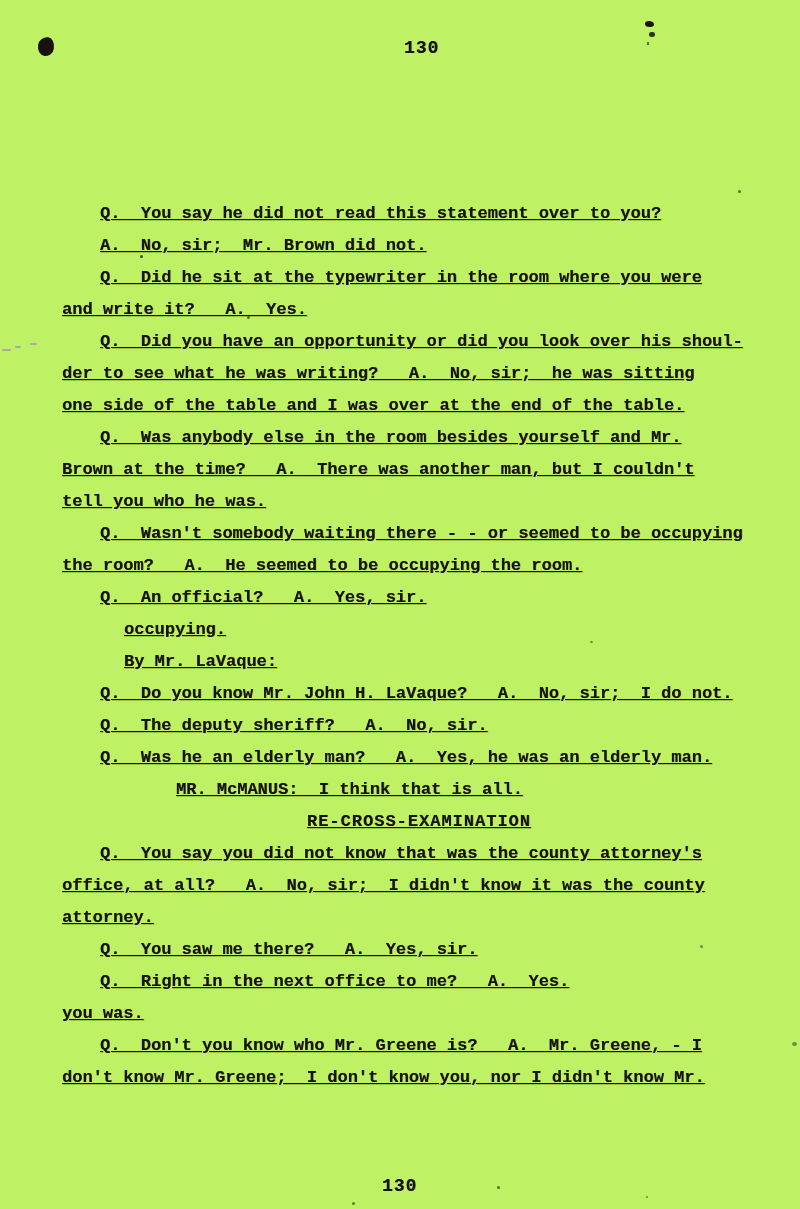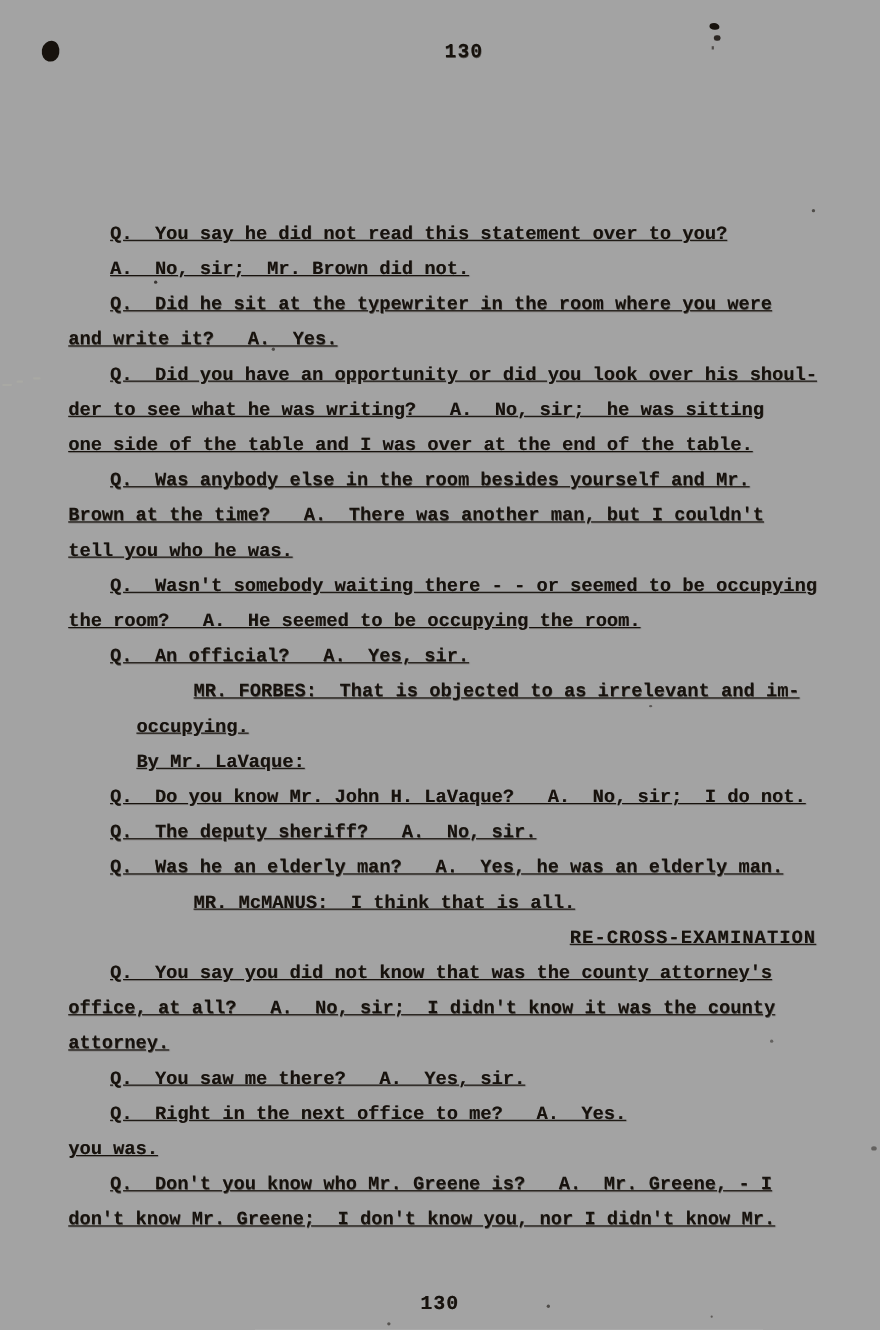--- a/index.html
+++ b/index.html
@@ -1,21 +1,21 @@
 <!DOCTYPE html>
 <html><head>
 <meta charset="utf-8">
 <style>
   html, body { margin: 0; padding: 0; background: #e8e8e8; }
   .page {
     position: relative;
     width: 800px;
     height: 1209px;
     margin: 0 auto;
-    background: #a3a3a3;
+    background: #bef264;
     overflow: hidden;
     font-family: "Liberation Mono", "DejaVu Sans Mono", monospace;
     color: #17120d;
   }
   .page-num {
     position: absolute;
     font-size: 18px;
     font-weight: bold;
     letter-spacing: 1px;
     text-shadow: 0.4px 0.4px 0.5px rgba(23,18,13,0.6);
@@ -31,21 +31,21 @@
     font-weight: bold;
     line-height: 32px;
     text-shadow: 0.4px 0.4px 0.6px rgba(23,18,13,0.55);
     text-decoration: underline;
   }
   .line { white-space: pre; height: 32px; }
   .line.flush { padding-left: 0; }
   .line.q { padding-left: 38px; }
   .line.sub { padding-left: 62px; }
   .line.attorney { padding-left: 114px; }
-  .line.center { text-align: right; padding-left: 34px; letter-spacing: 1px; }
+  .line.center { text-align: center; padding-left: 34px; letter-spacing: 1px; }
   
   .speck { position: absolute; background: #17120d; }
   .ink-blot {
     left: 38px; top: 37px; width: 16px; height: 19px;
     border-radius: 58% 46% 52% 48% / 50% 55% 45% 52%;
     transform: rotate(8deg);
   }
   .mark-tr-1 { left: 645px; top: 21px; width: 9px; height: 6px; border-radius: 50% 60% 45% 55%; }
   .mark-tr-2 { left: 649px; top: 32px; width: 6px; height: 5px; border-radius: 40%; opacity: 0.85; }
   .mark-tr-3 { left: 647px; top: 42px; width: 2px; height: 3px; opacity: 0.6; }
@@ -83,21 +83,20 @@
       <div class="line flush">and write it?   A.  Yes.</div>
       <div class="line q">Q.  Did you have an opportunity or did you look over his shoul-</div>
       <div class="line flush">der to see what he was writing?   A.  No, sir;  he was sitting</div>
       <div class="line flush">one side of the table and I was over at the end of the table.</div>
       <div class="line q">Q.  Was anybody else in the room besides yourself and Mr.</div>
       <div class="line flush">Brown at the time?   A.  There was another man, but I couldn't</div>
       <div class="line flush">tell you who he was.</div>
       <div class="line q">Q.  Wasn't somebody waiting there - - or seemed to be occupying</div>
       <div class="line flush">the room?   A.  He seemed to be occupying the room.</div>
       <div class="line q">Q.  An official?   A.  Yes, sir.</div>
-      <div class="line attorney">MR. FORBES:  That is objected to as irrelevant and im-</div>
       <div class="line sub">occupying.</div>
       <div class="line sub">By Mr. LaVaque:</div>
       <div class="line q">Q.  Do you know Mr. John H. LaVaque?   A.  No, sir;  I do not.</div>
       <div class="line q">Q.  The deputy sheriff?   A.  No, sir.</div>
       <div class="line q">Q.  Was he an elderly man?   A.  Yes, he was an elderly man.</div>
       <div class="line attorney">MR. McMANUS:  I think that is all.</div>
       <div class="line center">RE-CROSS-EXAMINATION</div>
       <div class="line q">Q.  You say you did not know that was the county attorney's</div>
       <div class="line flush">office, at all?   A.  No, sir;  I didn't know it was the county</div>
       <div class="line flush">attorney.</div>

